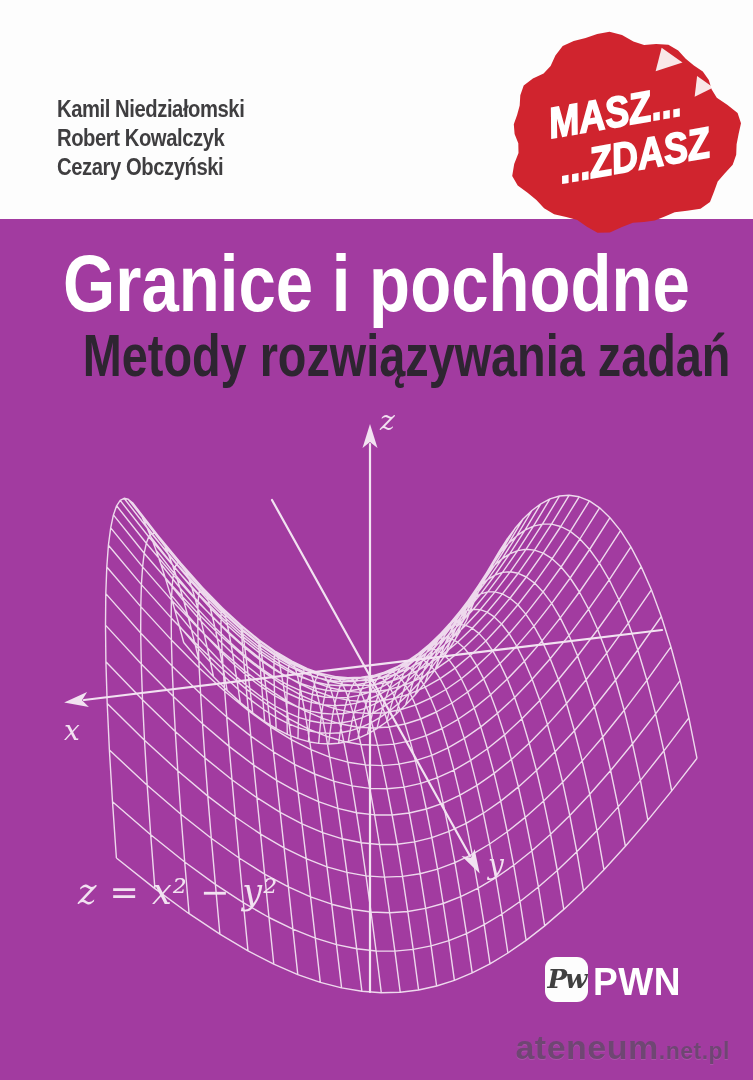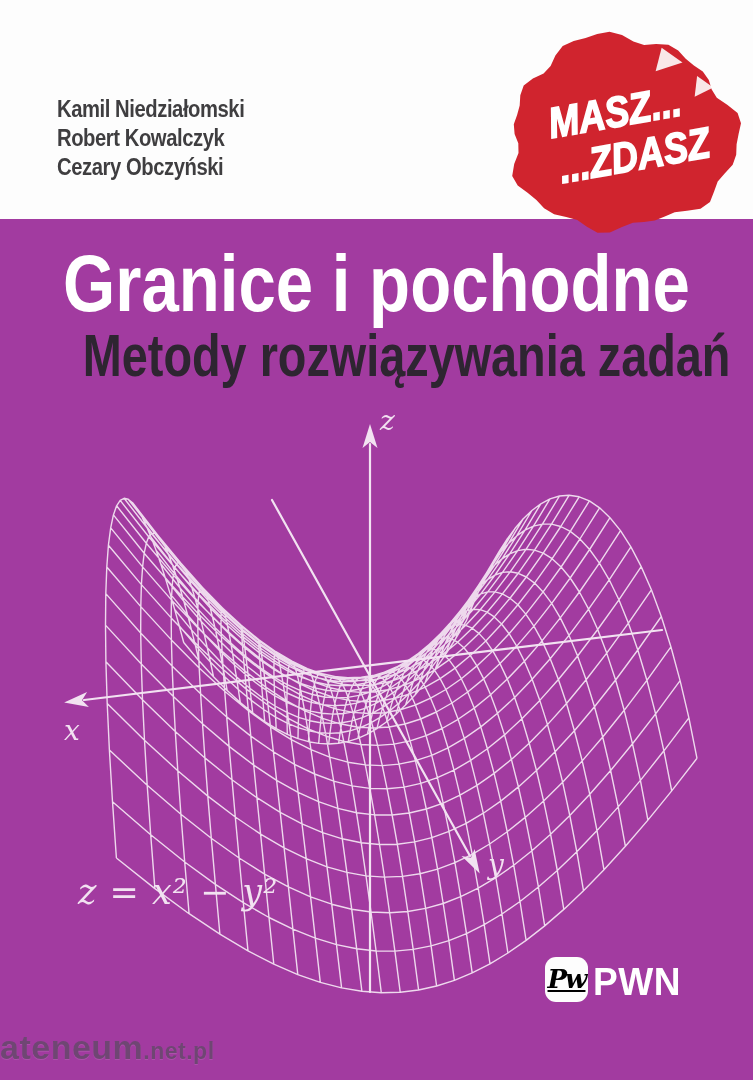--- a/index.html
+++ b/index.html
@@ -51,21 +51,21 @@
   .pwn-monogram{
     font-family:"DejaVu Serif", serif;font-style:italic;font-weight:700;
     font-size:26px;line-height:45px;letter-spacing:-2px;
   }
   .pwn-name{
     position:absolute;left:593px;top:962px;
     font-size:39px;font-weight:700;line-height:39px;letter-spacing:0.5px;
     transform:scaleX(0.95);transform-origin:left top;white-space:nowrap;
   }
   .watermark{
-    position:absolute;left:0;top:1028px;width:730px;text-align:left;
+    position:absolute;left:0;top:1028px;width:730px;text-align:right;
     opacity:0.62;font-weight:700;letter-spacing:0.5px;white-space:nowrap;
     text-shadow:0 1px 0 rgba(255,255,255,0.18);
   }
   .wm-main{font-size:34px;}
   .wm-suffix{font-size:23px;}
 </style>
 </head>
 <body>
 
 <div class="cover" style="background: rgb(162, 59, 160);">
@@ -101,21 +101,21 @@
       <polygon class="nick" points="54,-78 72,-60 44,-56" style="fill: rgb(253, 253, 253);"></polygon>
       <polygon class="nick" points="84,-44 98,-30 78,-24" style="fill: rgb(253, 253, 253);"></polygon>
       <text class="badge-text" transform="scale(0.85 1)" x="-4" y="-8" style="fill: rgb(255, 255, 255); stroke: rgb(255, 255, 255);">MASZ...</text>
       <text class="badge-text" transform="scale(0.85 1)" x="10" y="38" style="fill: rgb(255, 255, 255); stroke: rgb(255, 255, 255);">...ZDASZ</text>
     </g>
   </svg>
 
   <div class="formula" style="color: rgb(242, 226, 241);">z = x² − y²</div>
 
   <div class="pwn-box" style="background: rgb(253, 253, 253);">
-    <div class="pwn-monogram" style="color: #000000; text-decoration: underline;">Pw</div>
+    <div class="pwn-monogram" style="color: #404040;">Pw</div>
   </div>
   <div class="pwn-name" style="color: rgb(255, 255, 255);">PWN</div>
 
   <div class="watermark" style="color: rgb(81, 77, 89);">
     <span class="wm-main">ateneum</span><span class="wm-suffix">.net.pl</span>
   </div>
 
 </div>
 
 </body></html>

